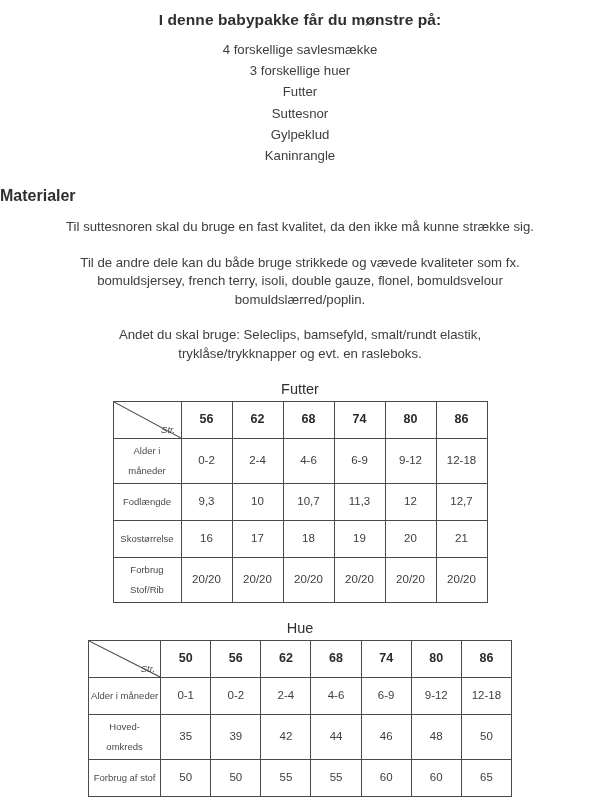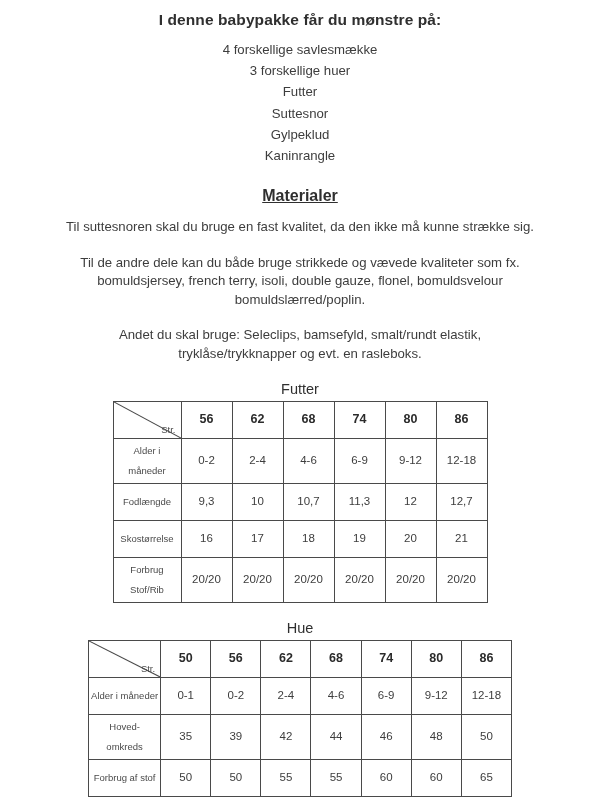--- a/index.html
+++ b/index.html
@@ -39,26 +39,24 @@
     line-height: 17.2px;
     color: #3d3d3d;
     margin: 0;
     padding: 0;
     list-style: none;
   }
   .intro-list li { margin: 4px; padding: 0; }
 
   
   .mat-heading {
-    text-align: center;
     font-size: 16px;
     line-height: 20px;
     color: #2f2f2f;
     margin: 22px 0 12px 0;
-    text-decoration: underline;
   }
   .mat-para {
     text-align: center;
     font-size: 13.2px;
     line-height: 18.5px;
     color: #3d3d3d;
     margin: 0 auto 17px auto;
     width: 470px;
   }
   .mat-para.wide { width: 500px; }
@@ -95,20 +93,21 @@
   table.sizechart td.sizehead {
     font-weight: bold;
     font-size: 12.5px;
     color: #2b2b2b;
   }
   
   td.corner {
     position: relative;
     padding: 0;
     height: 36px;
+    font-style: italic;
   }
   td.corner .diag {
     position: absolute;
     inset: 0;
     width: 100%;
     height: 100%;
     display: block;
   }
   td.corner .str {
     position: absolute;

